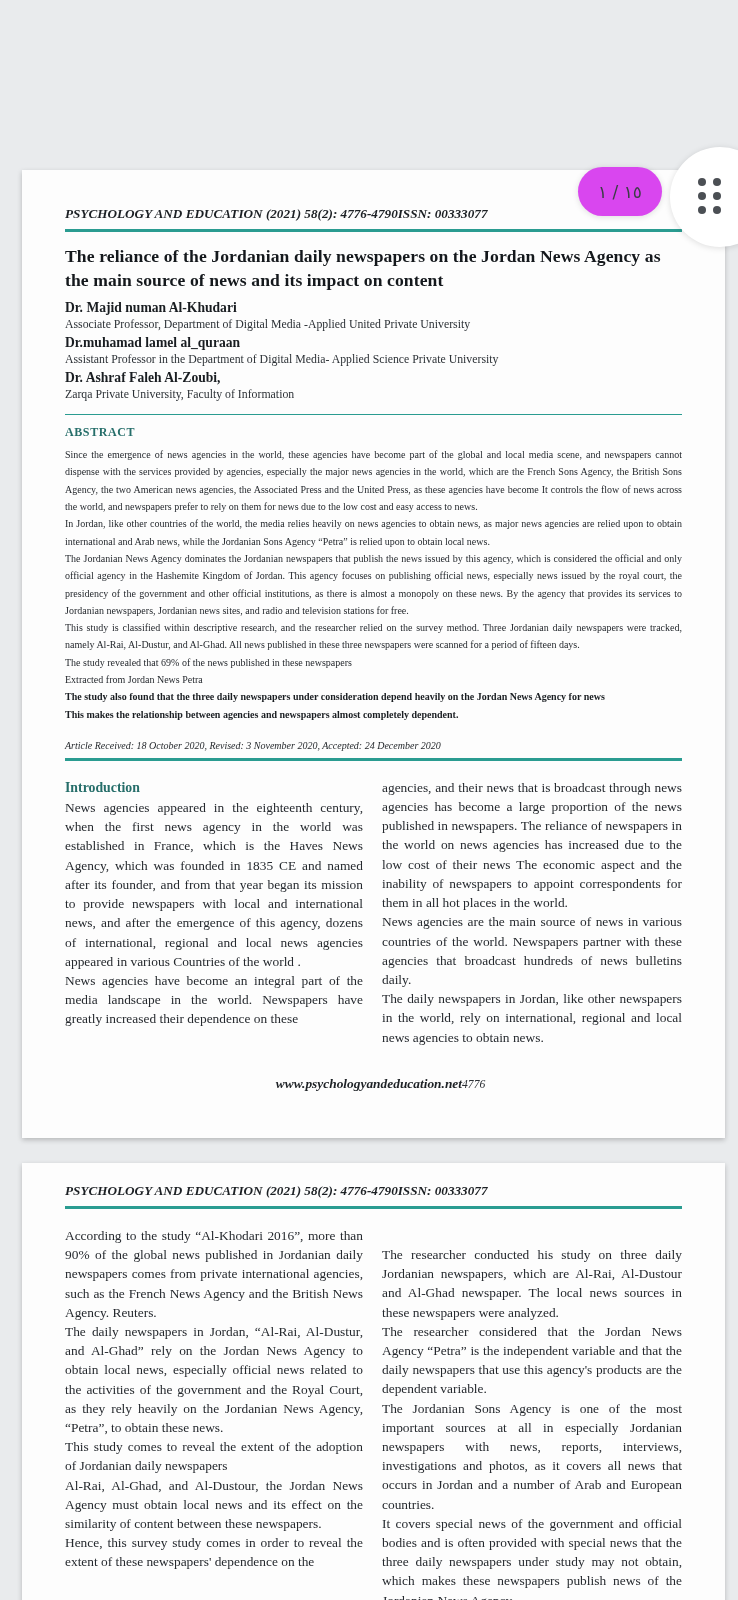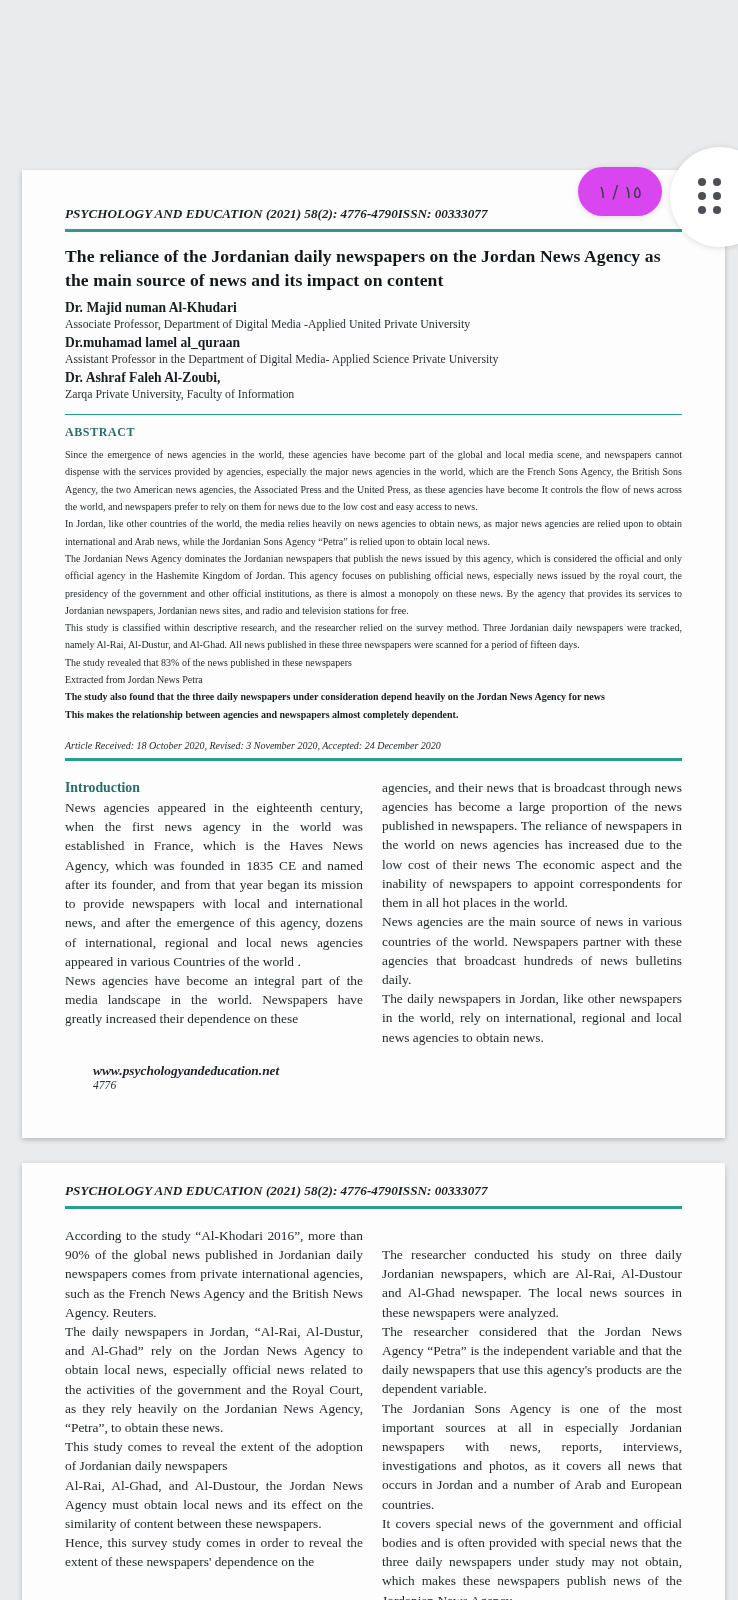--- a/index.html
+++ b/index.html
@@ -51,21 +51,21 @@
   }
   .cols{display:flex;gap:19px;margin-top:17px;}
   .col{text-align:justify;font-size:13.4px;line-height:19.2px;color:#25292e;}
   .col.left{width:298px;flex:none;}
   .col.right{flex:1;}
   .sec-heading{font-weight:bold;color:var(--heading);font-size:13.8px;margin-bottom:1px;}
   .col-p{text-align:justify;}
   .col-p.gap{margin-top:19px;}
   .pg-footer{
     position:absolute;left:43px;right:43px;bottom:46px;
-    display:flex;justify-content:center;align-items:baseline;flex-direction:column;
+    display:flex;justify-content:center;align-items:baseline;
   }
   .site{font-style:italic;font-weight:bold;font-size:13.4px;margin-left:28px;color:#1d2125;}
   .pnum{font-style:italic;font-size:11.6px;margin-right:14px;color:#2a2e33;}
   
   .page-pill{
     position:absolute;left:578px;top:167px;width:84px;height:49px;
     background:#d946ef;border-radius:26px;
     box-shadow:0 1px 6px rgba(0,0,0,0.13);
     display:flex;align-items:center;justify-content:center;
     z-index:6;direction:ltr;
@@ -109,21 +109,21 @@
     </div>
 
     <div class="rule thin"></div>
 
     <div class="abstract-heading">ABSTRACT</div>
     <div class="abs-block">
       <div class="abs-p">Since the emergence of news agencies in the world, these agencies have become part of the global and local media scene, and newspapers cannot dispense with the services provided by agencies, especially the major news agencies in the world, which are the French Sons Agency, the British Sons Agency, the two American news agencies, the Associated Press and the United Press, as these agencies have become It controls the flow of news across the world, and newspapers prefer to rely on them for news due to the low cost and easy access to news.</div>
       <div class="abs-p">In Jordan, like other countries of the world, the media relies heavily on news agencies to obtain news, as major news agencies are relied upon to obtain international and Arab news, while the Jordanian Sons Agency “Petra” is relied upon to obtain local news.</div>
       <div class="abs-p">The Jordanian News Agency dominates the Jordanian newspapers that publish the news issued by this agency, which is considered the official and only official agency in the Hashemite Kingdom of Jordan. This agency focuses on publishing official news, especially news issued by the royal court, the presidency of the government and other official institutions, as there is almost a monopoly on these news. By the agency that provides its services to Jordanian newspapers, Jordanian news sites, and radio and television stations for free.</div>
       <div class="abs-p">This study is classified within descriptive research, and the researcher relied on the survey method. Three Jordanian daily newspapers were tracked, namely Al-Rai, Al-Dustur, and Al-Ghad. All news published in these three newspapers were scanned for a period of fifteen days.</div>
-      <div class="abs-p">The study revealed that 83% of the news published in these newspapers</div>
+      <div class="abs-p">The study revealed that 69% of the news published in these newspapers</div>
       <div class="abs-p">Extracted from Jordan News Petra</div>
       <div class="abs-p bold">The study also found that the three daily newspapers under consideration depend heavily on the Jordan News Agency for news</div>
       <div class="abs-p bold">This makes the relationship between agencies and newspapers almost completely dependent.</div>
     </div>
 
     <div class="received">Article Received: 18 October 2020, Revised: 3 November 2020, Accepted: 24 December 2020</div>
     <div class="rule thick"></div>
 
     <div class="cols">
       <div class="col left">

